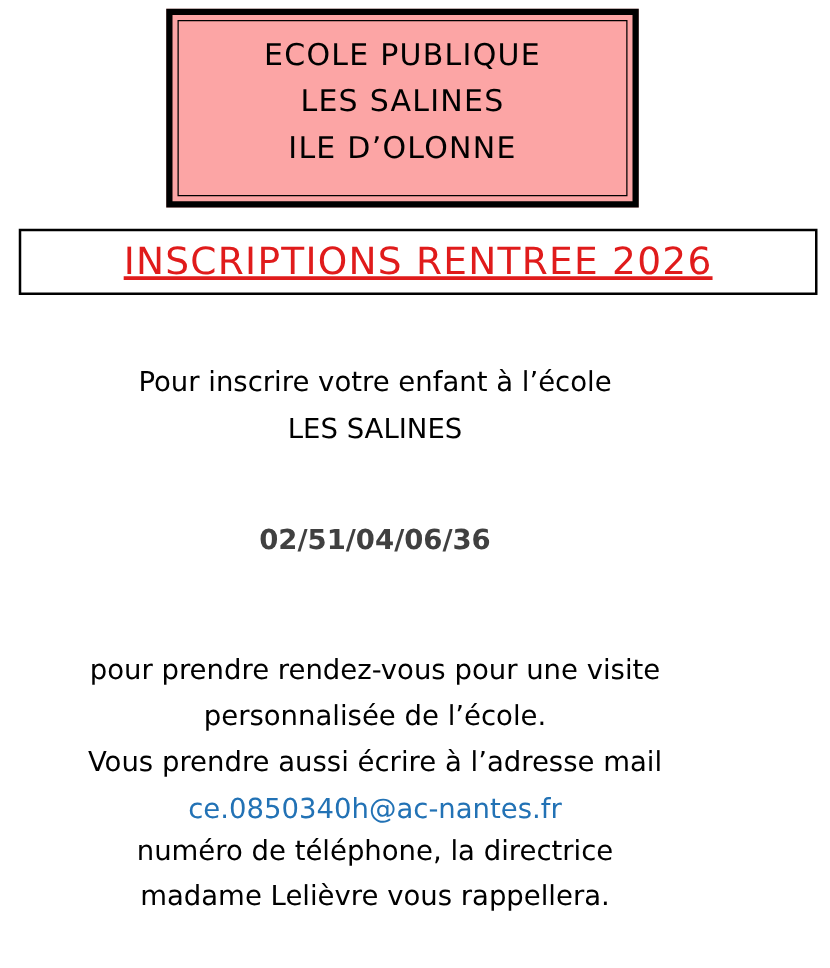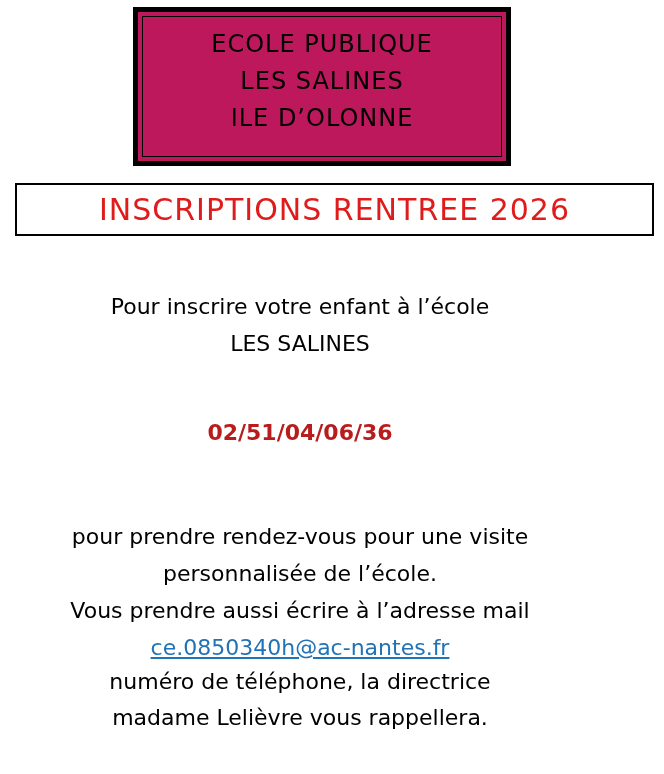--- a/index.html
+++ b/index.html
@@ -19,21 +19,21 @@
   
   .header-box {
     position: absolute;
     left: 133px;
     top: 7px;
     width: 378px;
     height: 159px;
     border: 5px solid #000000;
     padding: 4px;
     box-sizing: border-box;
-    background: #be185d;
+    background: #fca5a5;
   }
   .header-box-inner {
     width: 100%;
     height: 100%;
     border: 1.5px solid #000000;
     box-sizing: border-box;
     text-align: center;
     padding-top: 9px;
     font-size: 24px;
     line-height: 37px;
@@ -50,39 +50,39 @@
     box-sizing: border-box;
     display: flex;
     align-items: center;
     justify-content: center;
     background: #ffffff;
   }
   .title-text {
     font-size: 30px;
     letter-spacing: 1px;
     white-space: nowrap;
+    text-decoration: underline;
   }
   
   .para {
     position: absolute;
     left: 0;
     width: 600px;
     text-align: center;
     font-size: 22px;
     line-height: 37px;
   }
   #para1 { top: 288px; }
   #phone-line {
     top: 414px;
     font-weight: bold;
   }
   #para2 { top: 474px; margin-top: 44px; }
   #para3 { top: 664px; line-height: 36px; }
   .email-link {
-    text-decoration: underline;
     cursor: pointer;
   }
 </style>
 </head>
 <body>
 
 <div id="page">
 
   <div class="header-box">
     <div class="header-box-inner">
@@ -94,21 +94,21 @@
 
   <div class="title-box">
     <span class="title-text" style="color: rgb(224, 27, 27);">INSCRIPTIONS RENTREE 2026</span>
   </div>
 
   <div class="para" id="para1">
     <div>Pour inscrire votre enfant à l’école</div>
     <div>LES SALINES</div>
   </div>
 
-  <div class="para" id="phone-line" style="color: #b91c1c;">02/51/04/06/36</div>
+  <div class="para" id="phone-line" style="color: #404040;">02/51/04/06/36</div>
 
   <div class="para" id="para2">
     <div>pour prendre rendez-vous pour une visite</div>
     <div>personnalisée de l’école.</div>
     <div>Vous prendre aussi écrire à l’adresse mail</div>
     <div>
       <a class="email-link" style="color: rgb(34, 114, 181);">ce.0850340h@ac-nantes.fr</a>
     </div>
   </div>
 

